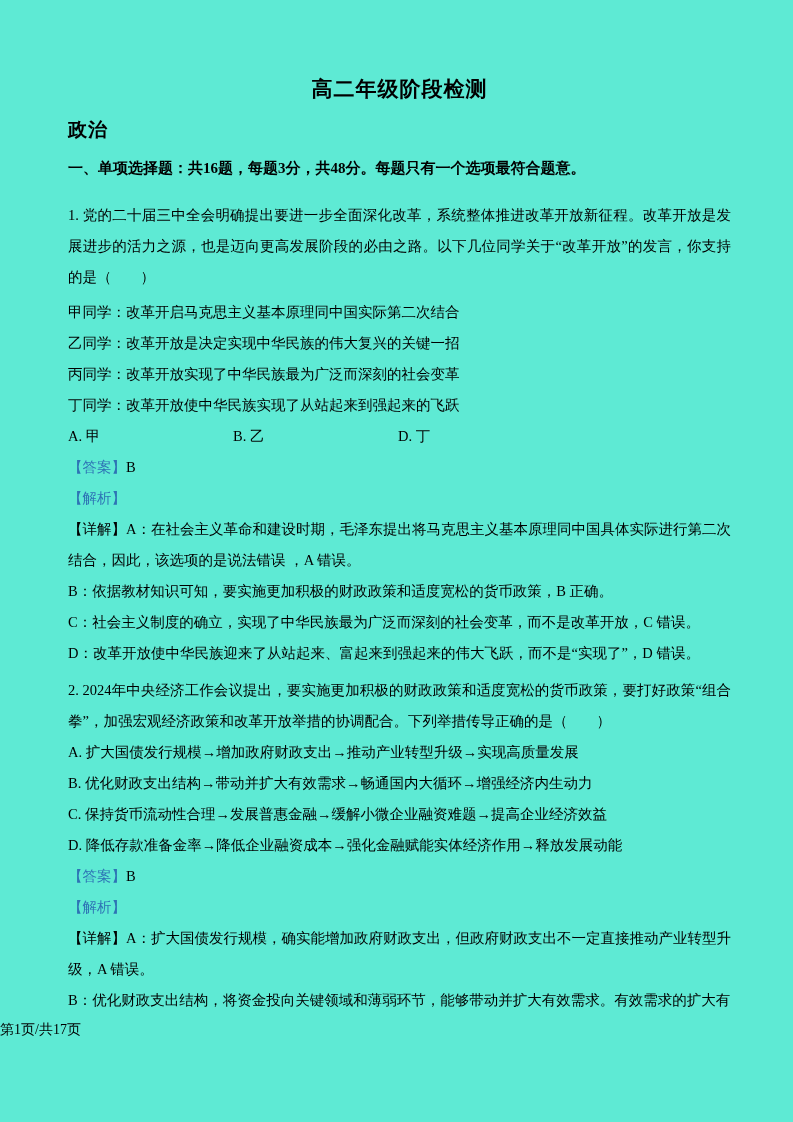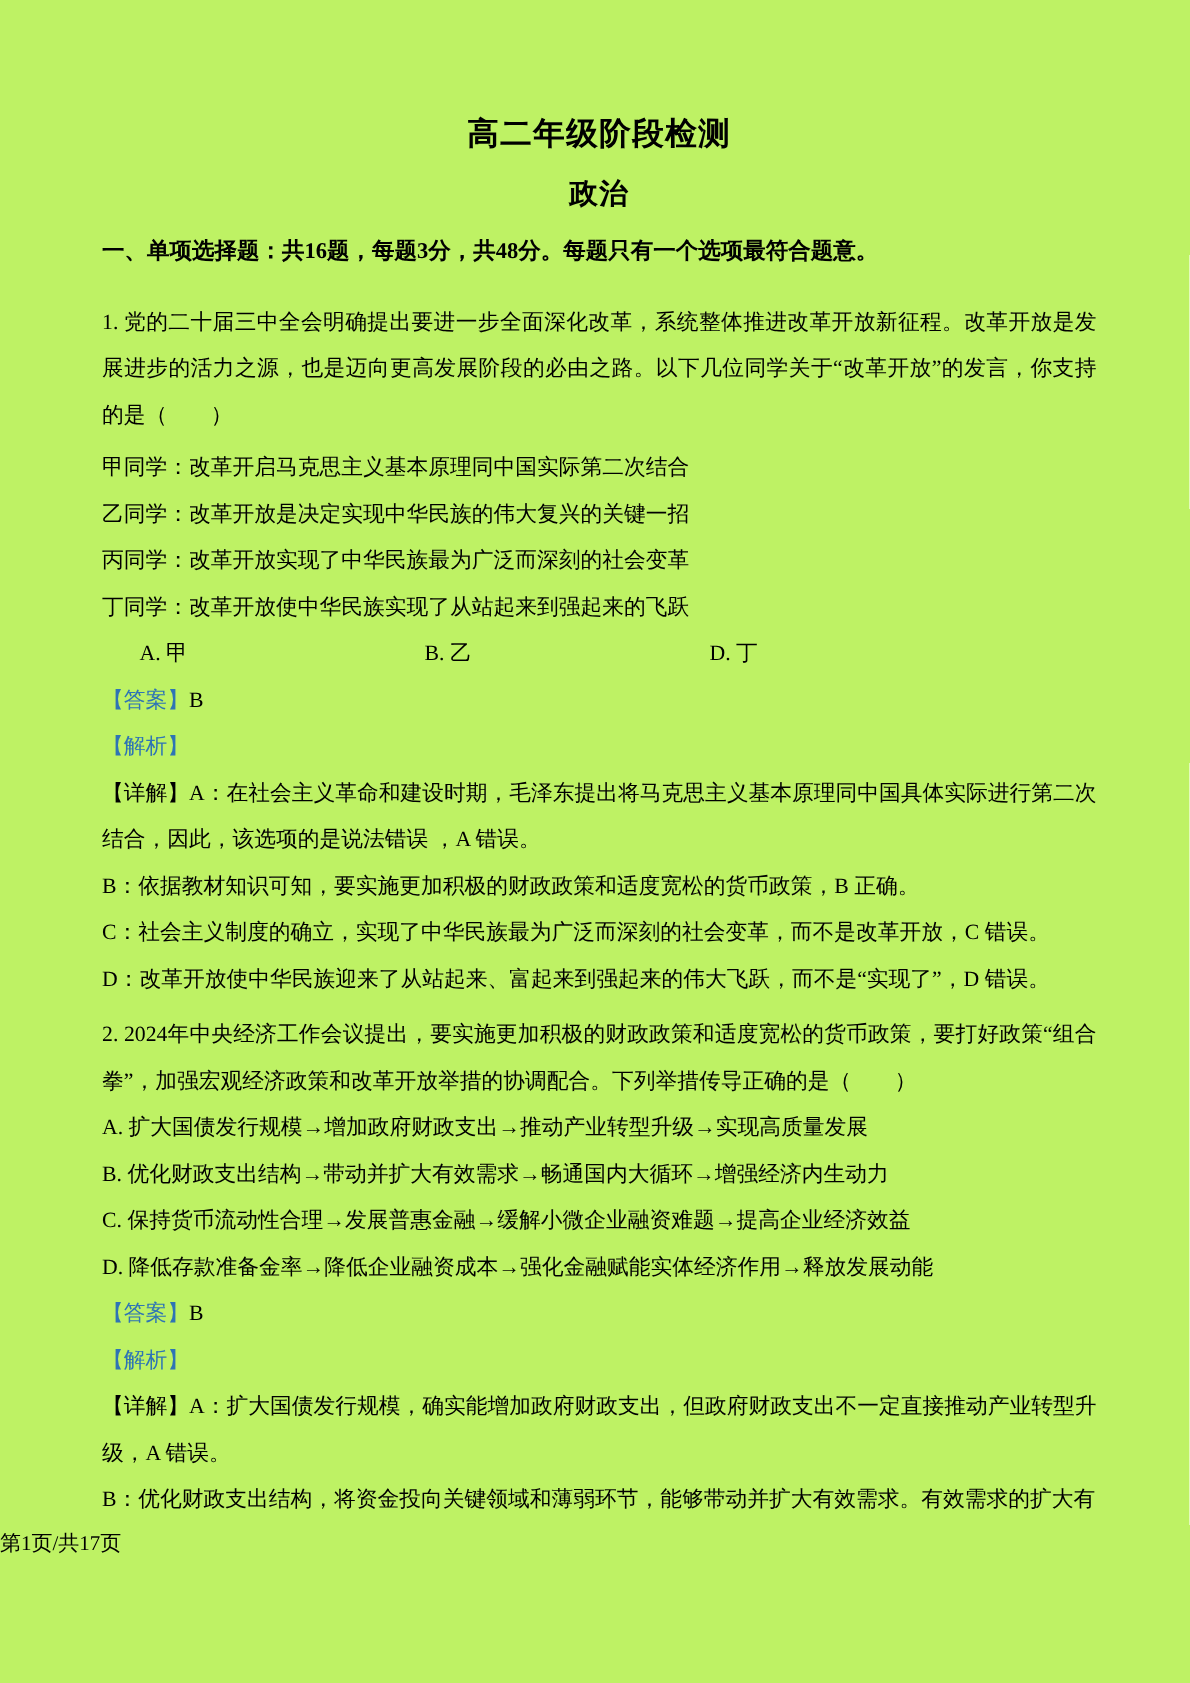--- a/index.html
+++ b/index.html
@@ -1,62 +1,62 @@
 <!DOCTYPE html>
 <html lang="zh"><head>
 <meta charset="utf-8">
 <style>
   html, body { margin: 0; padding: 0; background: #ffffff; }
   .page {
     position: relative;
     width: 793px;
     height: 1122px;
     margin: 0 auto;
-    background: #bef264;
+    background: #5eead4;
     color: #000000;
     font-family: "Liberation Serif", "DejaVu Serif", serif;
     font-size: 14.5px;
     overflow: hidden;
     box-sizing: border-box;
     padding: 0 62px 0 68px;
   }
   .doc-title {
     margin: 74px 0 0 0;
     font-size: 21px;
     line-height: 30px;
     font-weight: bold;
     text-align: center;
     letter-spacing: 1px;
   }
   .doc-subject {
     margin: 11px 0 0 0;
     font-size: 19px;
     line-height: 30px;
     font-weight: bold;
-    text-align: center;
+    text-align: left;
     letter-spacing: 1px;
   }
   .section-heading {
     margin: 8px 0 16px 0;
     font-size: 15px;
     line-height: 31px;
     font-weight: bold;
     text-align: justify;
   }
   p.body-line {
     margin: 0;
     line-height: 31px;
     text-align: justify;
   }
   .statements { margin-top: 4px; font-family: Liberation Serif, serif; }
   .options-row {
     display: flex;
     line-height: 31px;
   }
-  .options-row .opt { width: 165px; flex: 0 0 auto; margin-left: 25px; }
+  .options-row .opt { width: 165px; flex: 0 0 auto; }
   .q2-block { margin-top: 6px; }
   .blue { color: #2E74B5; }
   .footer {
     position: absolute;
     left: 0;
     right: 0;
     top: 1016px;
     text-align: left;
     font-size: 14px;
     line-height: 28px;

